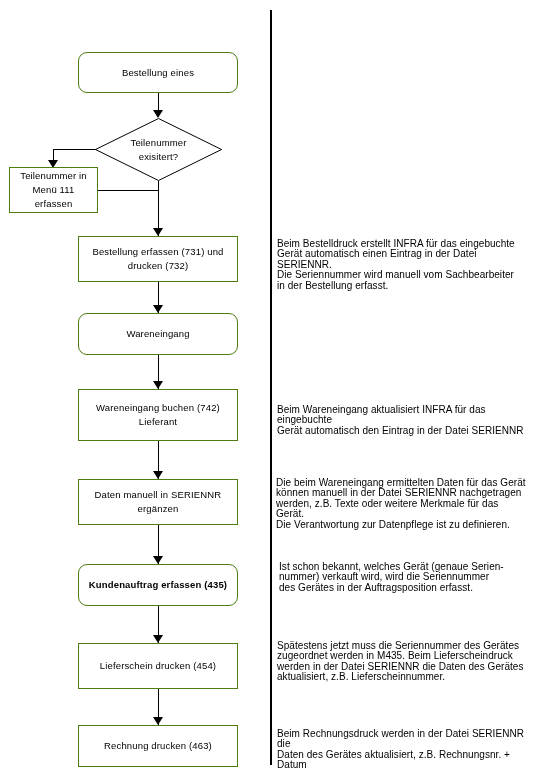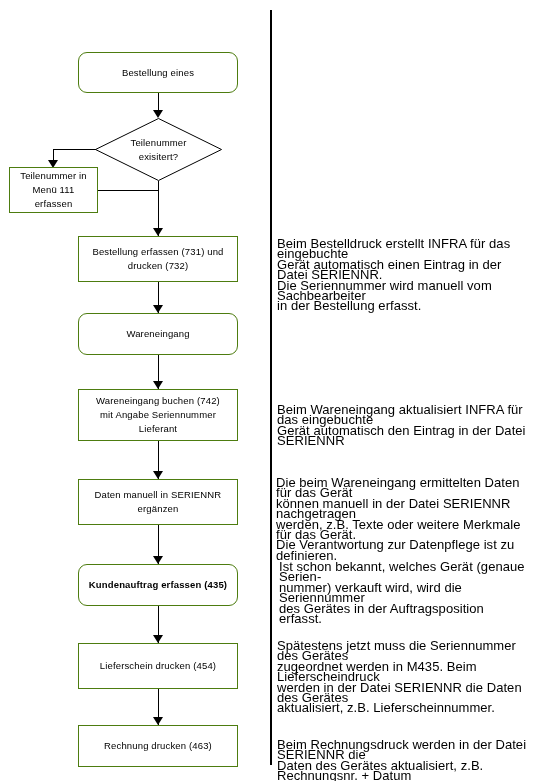--- a/index.html
+++ b/index.html
@@ -86,21 +86,21 @@
   }
   
   #divider {
     position: absolute;
     width: 2px;
     background: #000000;
   }
   
   .note {
     position: absolute;
-    font-size: 13px;
+    font-size: 10px;
     line-height: 10.4px;
     letter-spacing: 0.05px;
     color: #000000;
     white-space: pre-line;
   }
 </style>
 </head>
 <body>
 
 <div id="canvas">
@@ -156,21 +156,20 @@
   <div class="node rounded" style="left:78px; top:313px; width:160px; height:42px;">
     <span>Wareneingang</span>
   </div>
 
   <div class="vline" style="left:158px; top:355px; height:34px;"></div>
   <div class="arrowhead" style="left:153px; top:381px;"></div>
 
   <div class="node" style="left:78px; top:389px; width:160px; height:52px;">
     <span>
         <div>Wareneingang buchen (742)</div>
-        <div>mit Angabe Seriennummer</div>
         <div>Lieferant</div>
       </span>
   </div>
 
   <div class="vline" style="left:158px; top:441px; height:38px;"></div>
   <div class="arrowhead" style="left:153px; top:471px;"></div>
 
   <div class="node" style="left:78px; top:479px; width:160px; height:46px;">
     <span>
         <div>Daten manuell in SERIENNR</div>
@@ -214,16 +213,16 @@
 
   <div class="note" style="left:279px; top:562px; width:250px;">Ist schon bekannt, welches Gerät (genaue Serien-
 nummer) verkauft wird, wird die Seriennummer
 des Gerätes in der Auftragsposition erfasst.</div>
 
   <div class="note" style="left:277px; top:641px; width:252px;">Spätestens jetzt muss die Seriennummer des Gerätes
 zugeordnet werden in M435. Beim Lieferscheindruck
 werden in der Datei SERIENNR die Daten des Gerätes
 aktualisiert, z.B. Lieferscheinnummer.</div>
 
-  <div class="note" style="left:277px; top:729px; width:252px;margin-top:11px;">Beim Rechnungsdruck werden in der Datei SERIENNR die
+  <div class="note" style="left:277px; top:729px; width:252px;">Beim Rechnungsdruck werden in der Datei SERIENNR die
 Daten des Gerätes aktualisiert, z.B. Rechnungsnr. + Datum</div>
 
 </div>
 
 </body></html>

